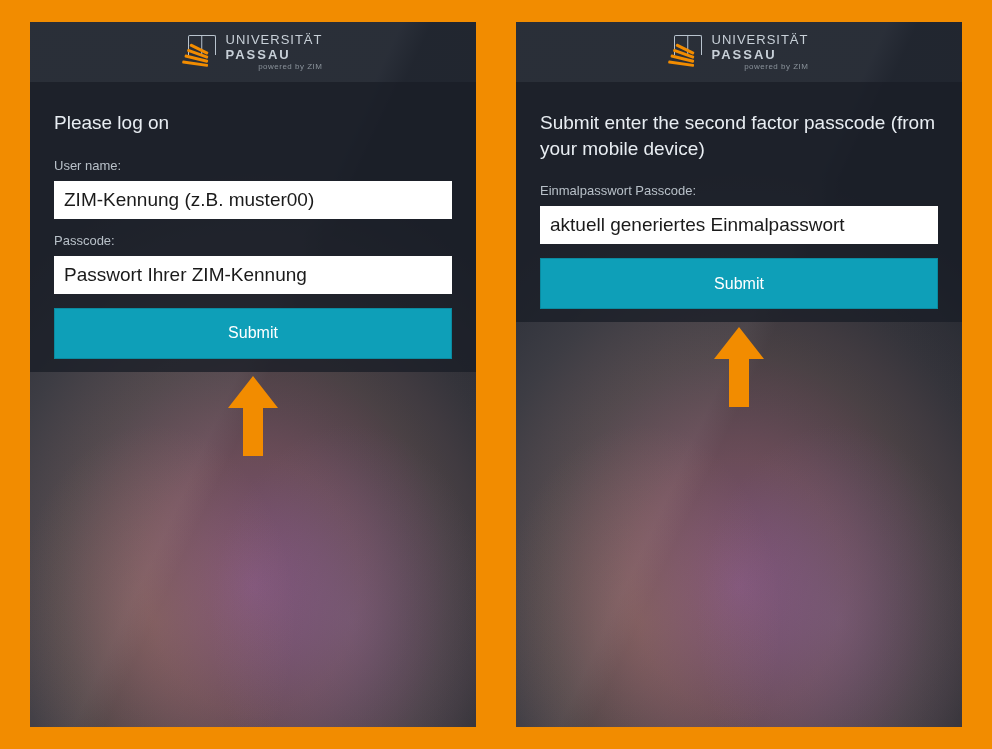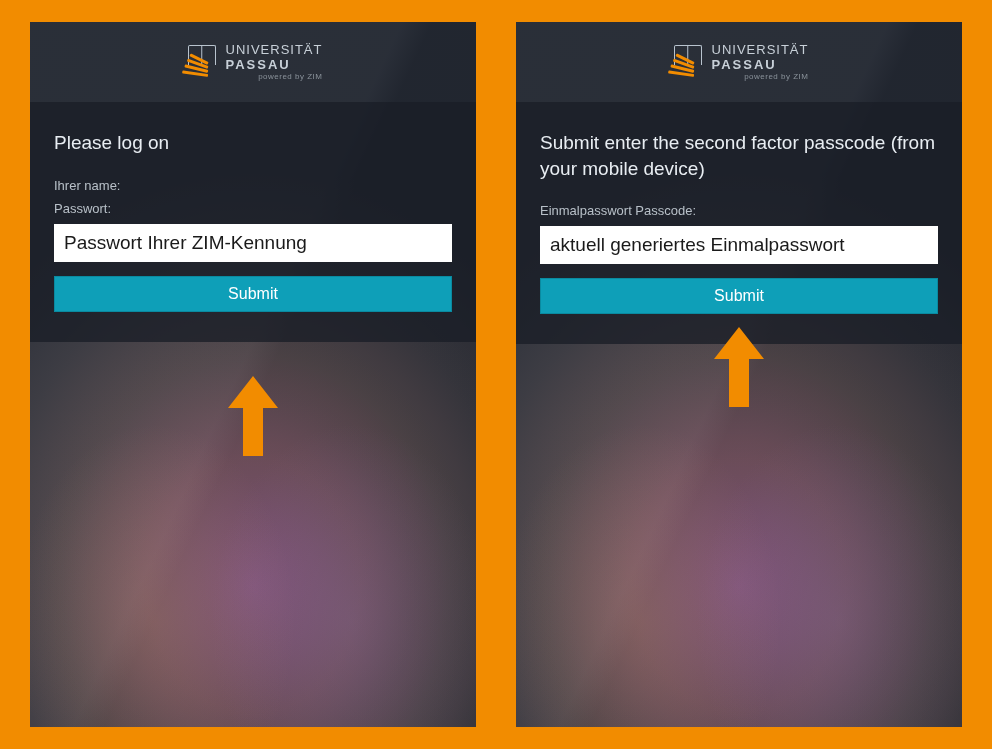--- a/index.html
+++ b/index.html
@@ -40,21 +40,21 @@
     inset: 0;
     background:
       radial-gradient(ellipse 45% 40% at 28% 85%, rgba(200,150,120,0.25) 0%, rgba(200,150,120,0) 70%),
       radial-gradient(ellipse 45% 40% at 72% 85%, rgba(150,120,180,0.25) 0%, rgba(150,120,180,0) 70%),
       linear-gradient(115deg, rgba(255,255,255,0.03) 0%, rgba(255,255,255,0.03) 48%, rgba(0,0,0,0.05) 52%, rgba(0,0,0,0.05) 100%);
   }
 
   .header {
     position: relative;
     z-index: 2;
-    height: 80px;
+    height: 60px;
     display: flex;
     justify-content: center;
   }
   .logo-wrap {
     display: flex;
     align-items: center;
     gap: 6px;
   }
   .logo-mark {
     width: 36px;
@@ -123,21 +123,21 @@
     font-size: 8px;
     letter-spacing: 0.5px;
     margin-top: 2px;
     text-align: right;
   }
 
   .form-area {
     position: relative;
     z-index: 2;
     background: rgba(25, 30, 38, 0.78);
-    padding: 28px 24px 30px 24px;
+    padding: 28px 24px 13px 24px;
   }
 
   .heading {
     color: #e8edf2;
     font-size: 19px;
     font-weight: 400;
     margin-bottom: 22px;
     line-height: 1.35;
   }
 
@@ -155,21 +155,21 @@
     height: 38px;
     padding: 0 10px;
     font-size: 19px;
     color: #1a1a1a;
     font-family: Arial, Helvetica, sans-serif;
     margin-bottom: 14px;
   }
 
   .submit-btn {
     width: 100%;
-    height: 36px;
+    height: 51px;
     background: #0e9fb8;
     border: 1px solid #0a8aa0;
     color: #ffffff;
     font-size: 16px;
     cursor: pointer;
     font-family: Arial, Helvetica, sans-serif;
   }
 
   .arrow {
     position: absolute;
@@ -211,23 +211,24 @@
         <span class="logo-line1">UNIVERSITÄT</span>
         <span class="logo-line2">PASSAU</span>
         <span class="logo-sub">powered by ZIM</span>
       </div>
     </div>
   </div>
 
   <div class="form-area">
     <div class="heading">Please log on</div>
 
-    <label class="field-label">Ihrer name:</label>
-
-    <label class="field-label">Passwort:</label>
+    <label class="field-label">User name:</label>
+    <input class="text-input" type="text" value="ZIM-Kennung (z.B. muster00)" style="">
+
+    <label class="field-label">Passcode:</label>
     <input class="text-input" type="text" value="Passwort Ihrer ZIM-Kennung" style="">
 
     <button class="submit-btn">Submit</button>
   </div>
 </div>
 
 <div class="panel panel-right">
   <div class="bg-layer">
     <div class="bg-soft"></div>
   </div>

